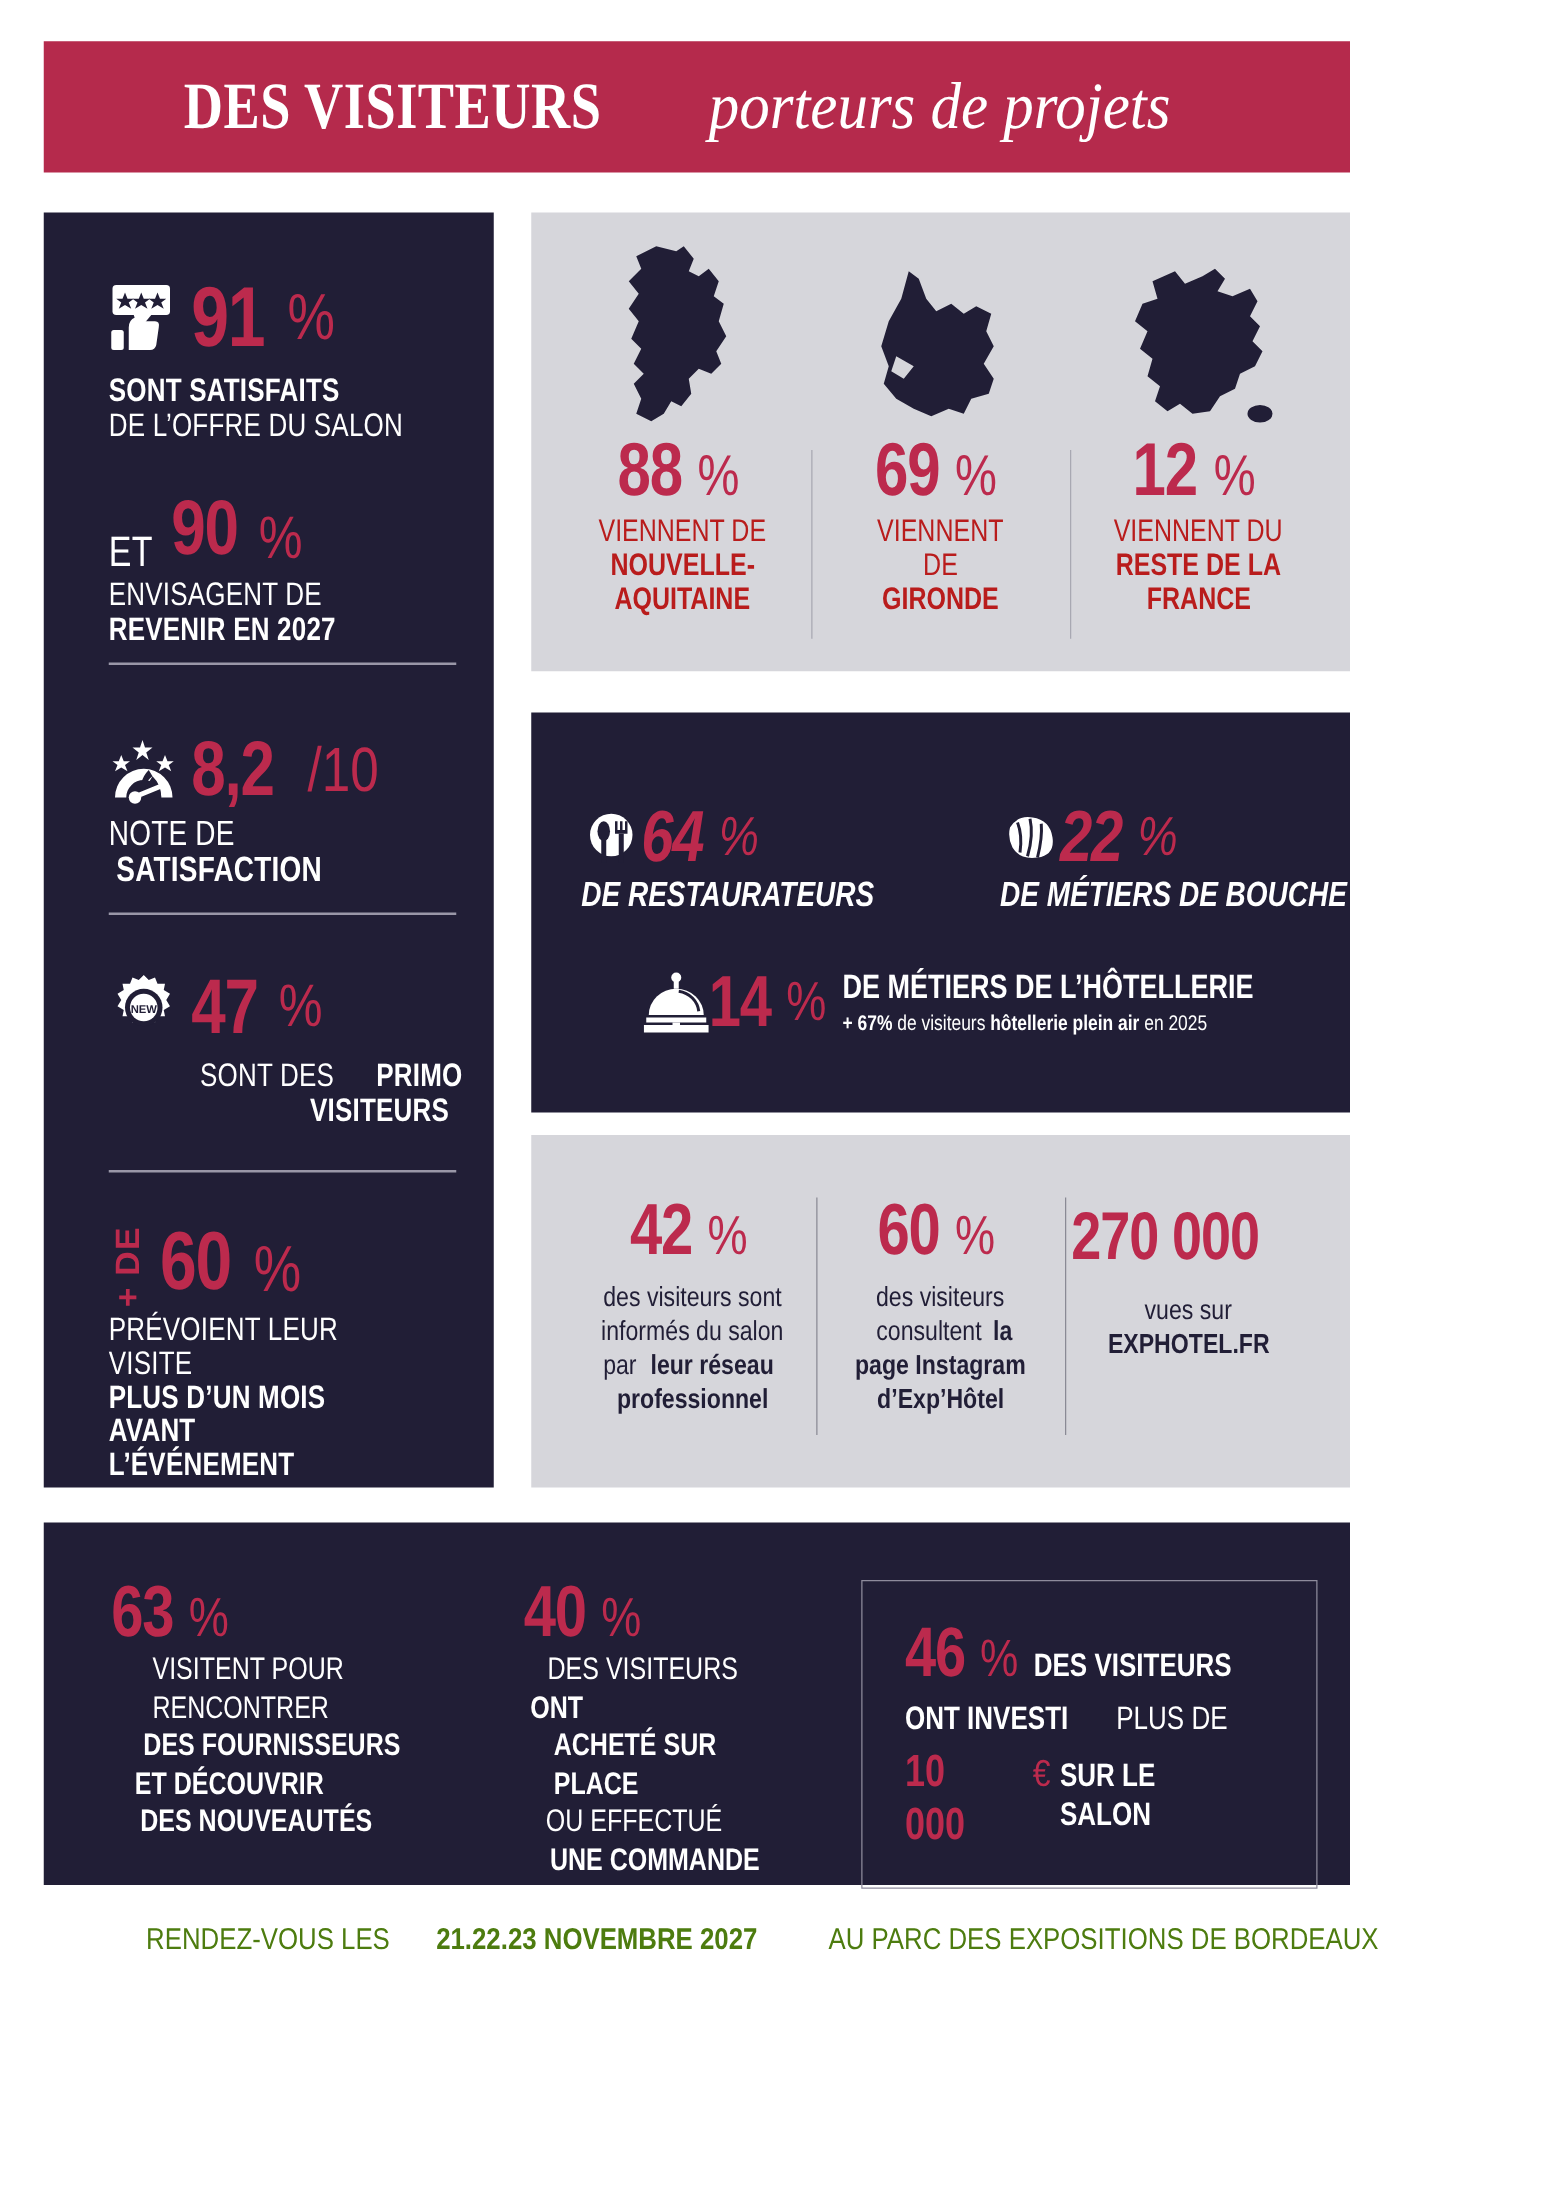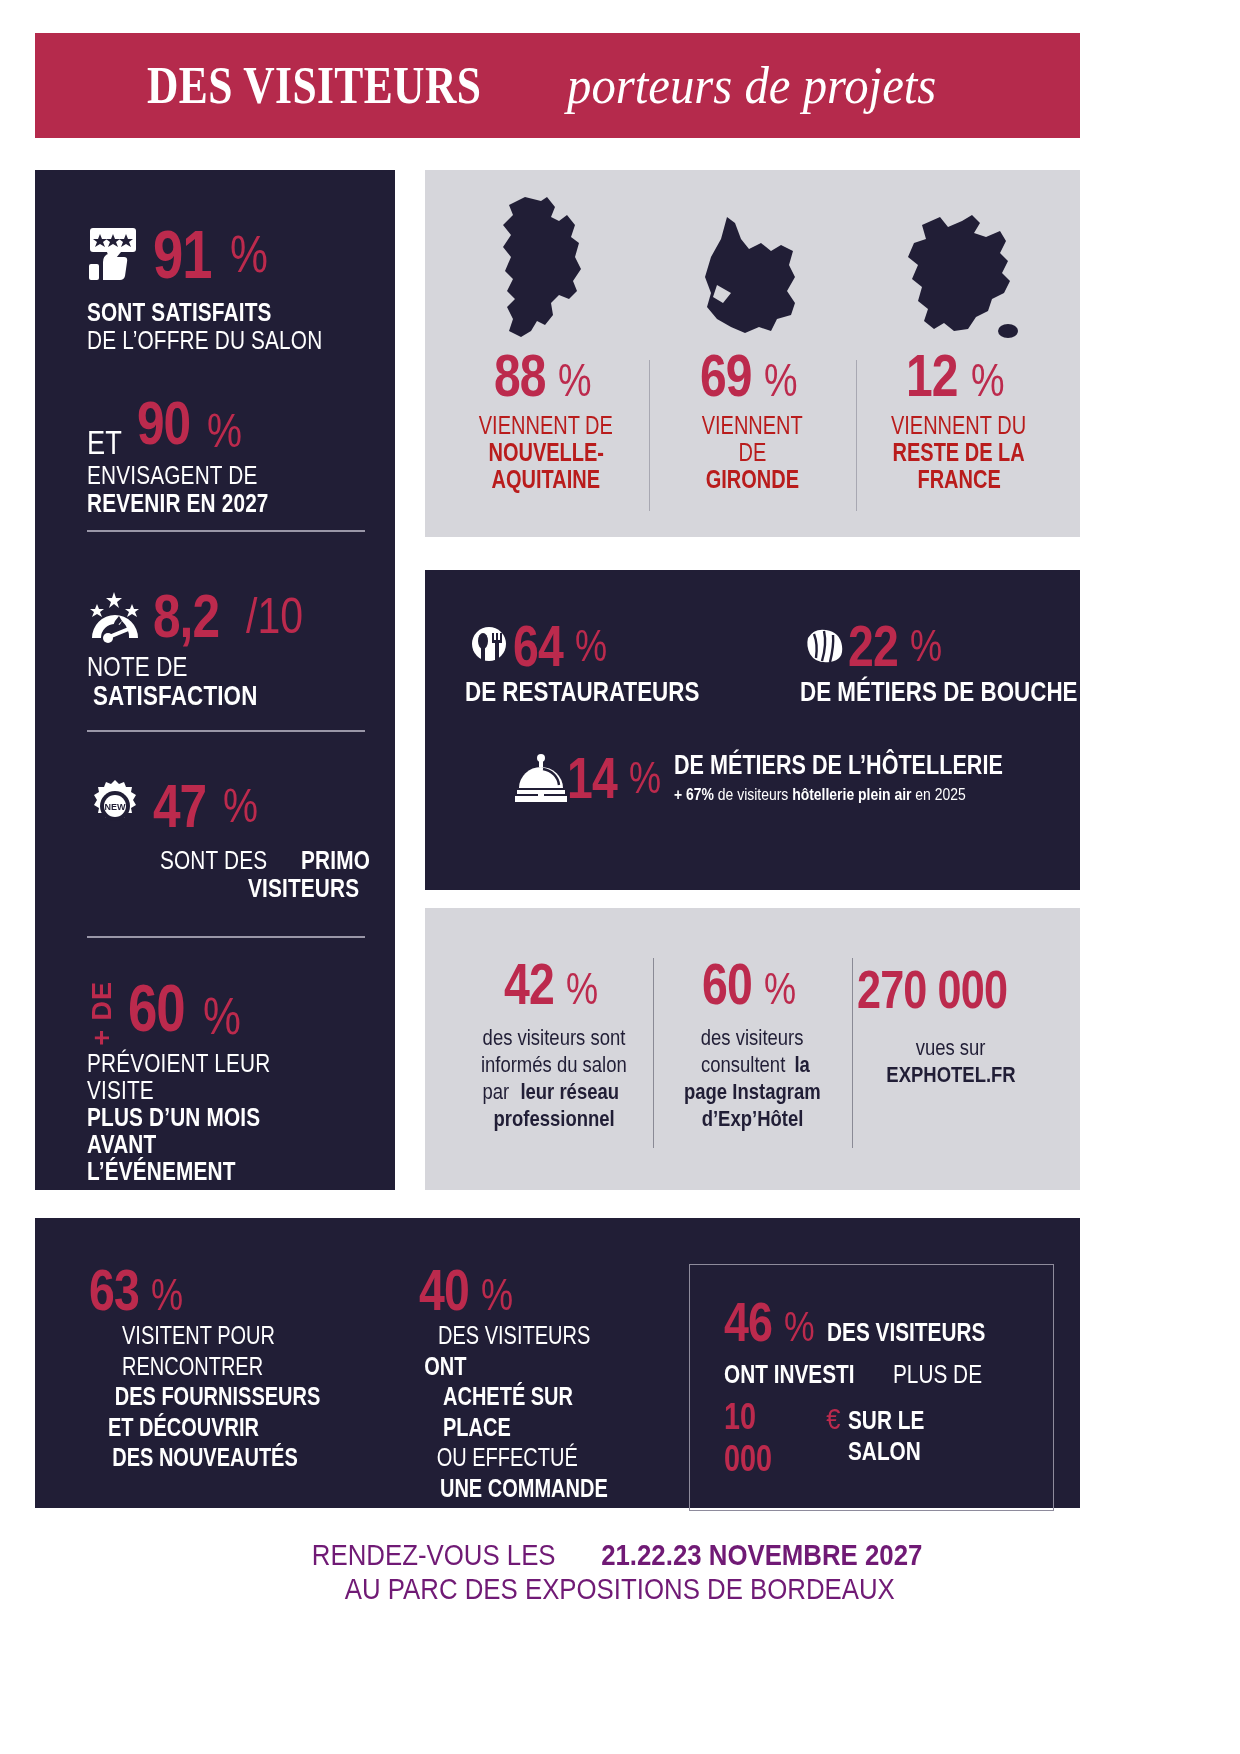--- a/index.html
+++ b/index.html
@@ -83,21 +83,21 @@
   .origin-num .pct { font-size:46px; }
   .origin-cap {
     margin-top:8px; text-align:center; color:#b91c1c;
     font-family:"Liberation Sans Narrow","Liberation Sans",sans-serif;
     font-size:25px; line-height:1.08;
   }
   .origin-cap .light { font-weight:400; display:inline-block; transform:scaleX(0.80);}
   .origin-cap .bold  { font-weight:bold; display:inline-block; transform:scaleX(0.80);}
 
   
-  .trades-top { display:flex; padding:50px 40px 0 40px; }
+  .trades-top { display:flex; padding:74px 40px 0 40px;font-style:italic; }
   .tcell { flex:1; display:flex; flex-direction:column; align-items:flex-start; }
   .tcell.right { align-items:flex-start; padding-left:42px; }
   .trow { display:flex; align-items:center; }
   .trow .num { font-size:58px; line-height:0.9; }
   .trow .pct { font-size:44px; }
   .tcap {
     margin-top:4px; color:#fff; font-weight:bold; font-size:28px;
     font-family:"Liberation Sans Narrow","Liberation Sans",sans-serif;
     display:inline-block; transform:scaleX(0.80); transform-origin:left center;
     white-space:nowrap;
@@ -164,21 +164,21 @@
   .imoney {
     color:#bc2a4d; font-weight:bold; font-size:36px;
     font-family:"Liberation Sans Narrow","Liberation Sans",sans-serif;
     display:inline-block; transform:scaleX(0.80); transform-origin:left bottom;
   }
   .ieuro { color:#bc2a4d; font-size:30px; display:inline-block; transform:scaleX(0.85); }
 
   
   .footer {
     position:absolute; left:0; top:1538px; width:1240px; text-align:center;
-    color:#701a75; font-size:30px;
+    color:#4d7c0f; font-size:24px;
     font-family:"Liberation Sans Narrow","Liberation Sans",sans-serif;
   }
   .footer span { display:inline-block; transform:scaleX(0.86); transform-origin:center; }
   .footer .bold { font-weight:bold; }
 </style>
 </head>
 <body>
 
 <div class="page">
 

